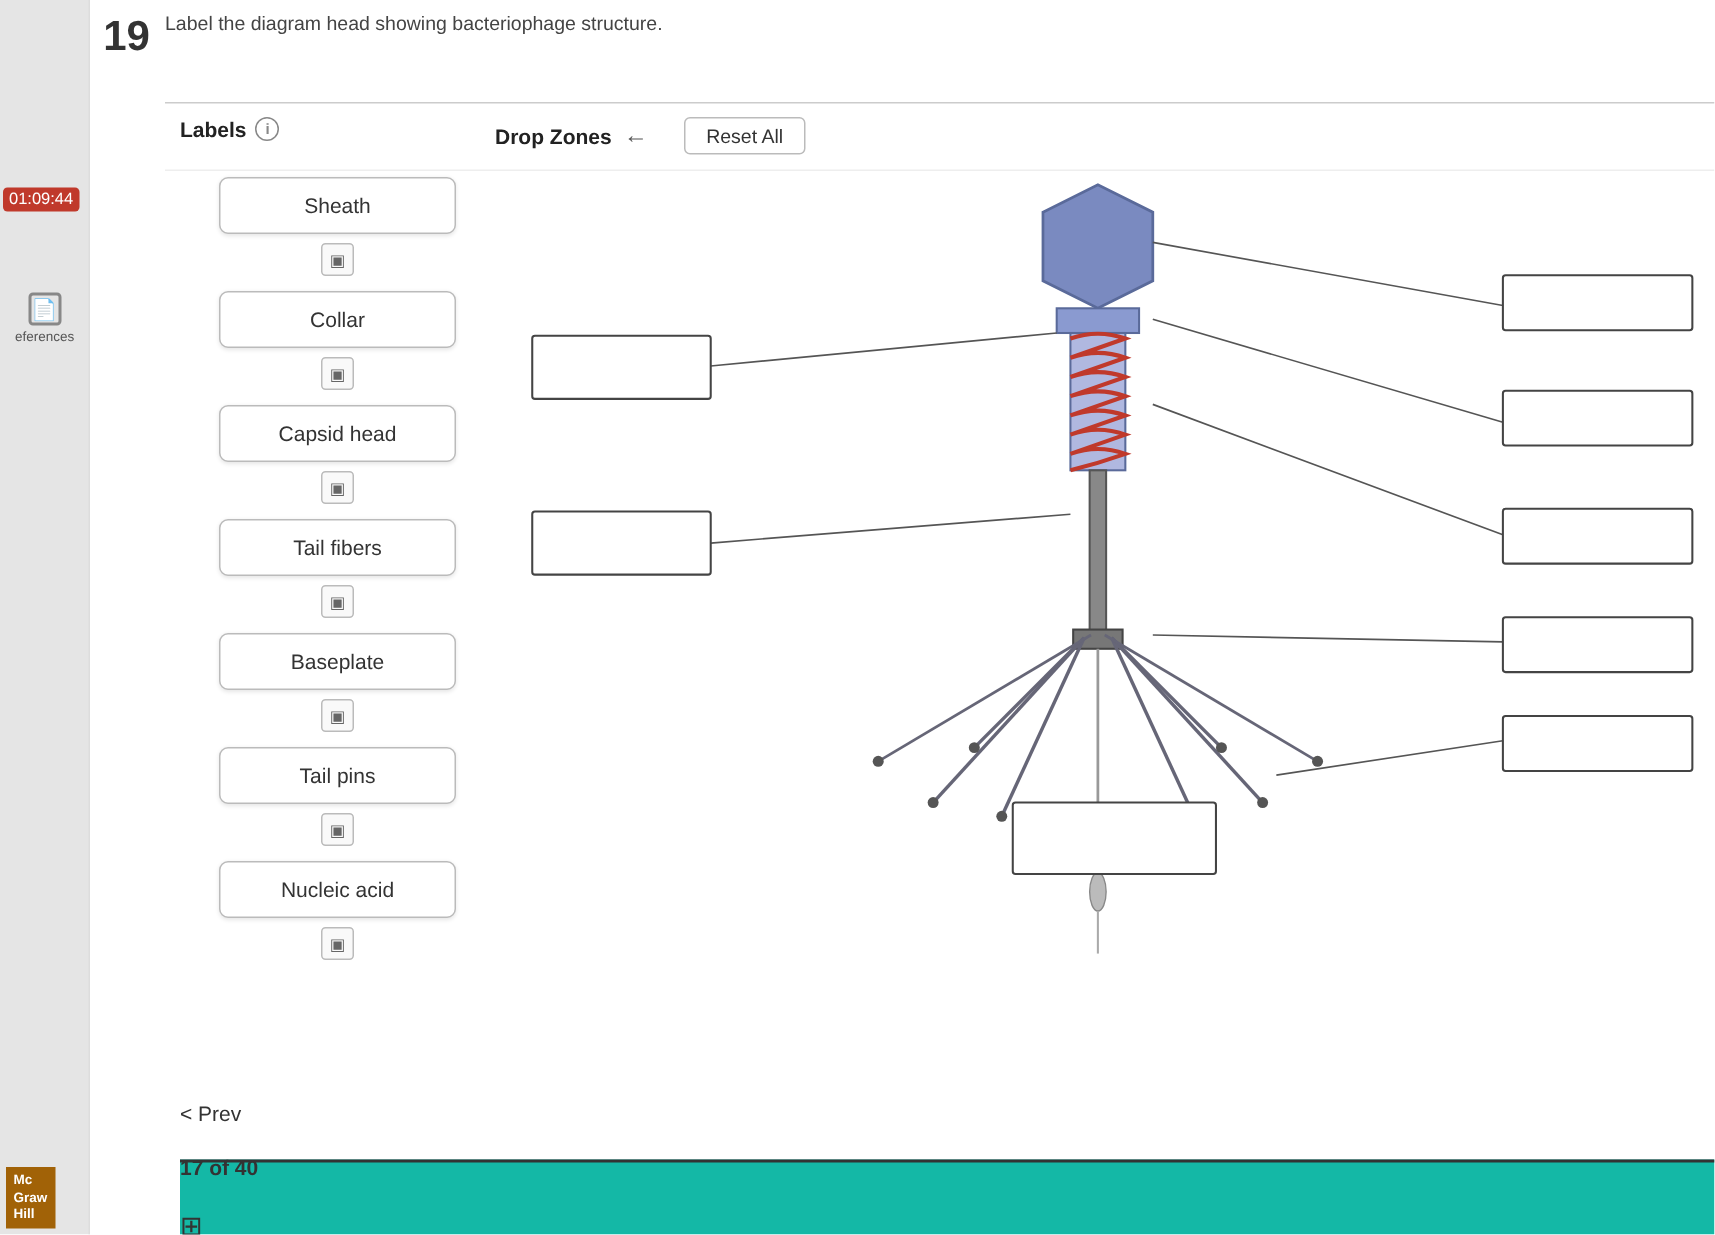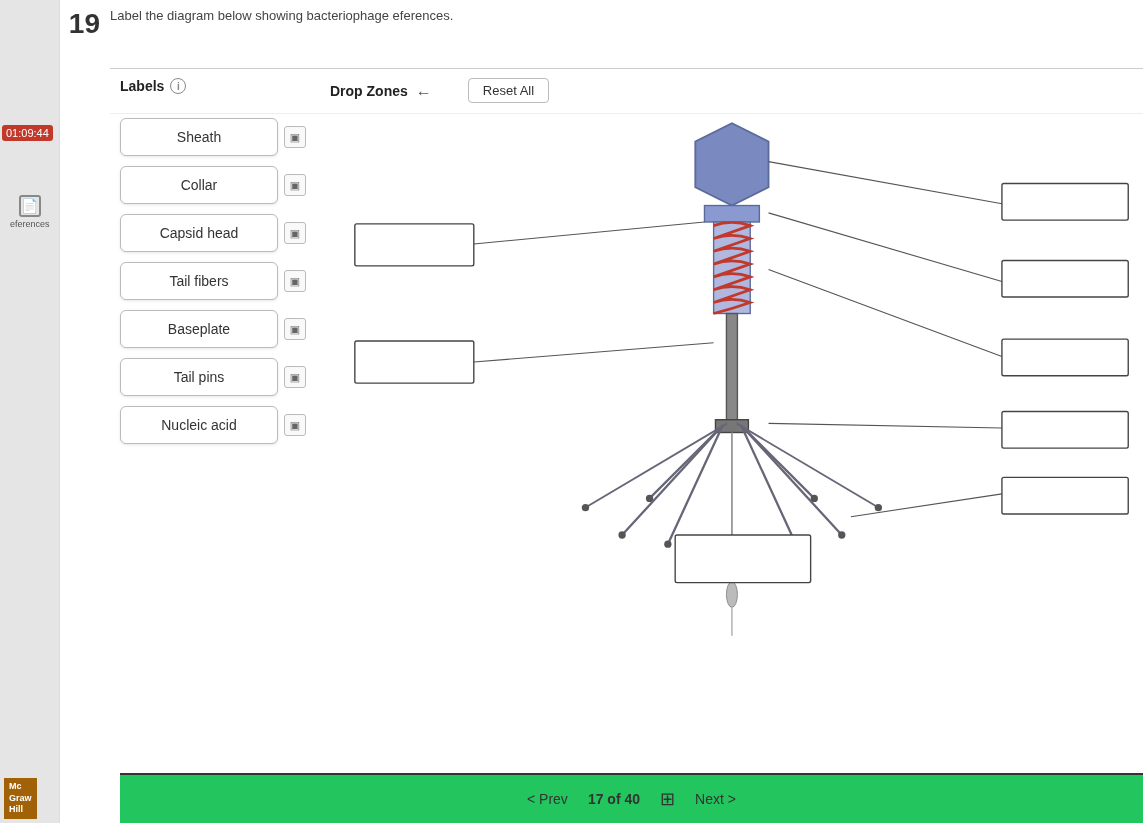--- a/index.html
+++ b/index.html
@@ -148,21 +148,21 @@
       gap: 8px;
       font-size: 14px;
       font-weight: bold;
       color: #222;
     }
     .panel-header-dropzones .arrow-icon {
       font-size: 16px;
       color: #555;
     }
     .reset-btn {
-      margin-left: 28px;
+      margin-left: 16px;
       padding: 4px 14px;
       border: 1px solid #bbb;
       background: #fff;
       border-radius: 4px;
       font-size: 13px;
       color: #333;
       cursor: pointer;
     }
 
     
@@ -173,20 +173,21 @@
       width: 220px;
       display: flex;
       flex-direction: column;
       gap: 10px;
       padding-left: 10px;
     }
     .label-item {
       display: flex;
       align-items: center;
       gap: 6px;
+      flex-direction: column;
     }
     .label-btn {
       width: 158px;
       padding: 10px 0;
       border: 1px solid #bbb;
       background: #fff;
       border-radius: 6px;
       font-size: 14px;
       color: #333;
       text-align: center;
@@ -225,25 +226,25 @@
     }
 
     
     .footer {
       position: absolute;
       bottom: 0;
       left: 60px;
       right: 0;
       height: 50px;
       display: flex;
-      align-items: center;
       justify-content: center;
       gap: 20px;
       border-top: 2px solid #333;
-      background: #22c55e;
+      background: #14b8a6;
+      flex-direction: column;
     }
     .footer-btn {
       display: flex;
       align-items: center;
       gap: 4px;
       font-size: 14px;
       color: #333;
       cursor: pointer;
       background: none;
       border: none;
@@ -286,21 +287,21 @@
   <div>Mc</div>
   <div>Graw</div>
   <div>Hill</div>
 </div>
 
 <div class="main">
 
   <div class="question-num">19</div>
 
   <div class="title-area">
-    <p>Label the diagram below showing bacteriophage eferences.</p>
+    <p>Label the diagram head showing bacteriophage structure.</p>
   </div>
 
   <div class="divider"></div>
 
   <div class="panel-header">
     <div class="panel-header-labels">
       <span>Labels</span>
       <div class="info-icon">
         <span>i</span>
       </div>

